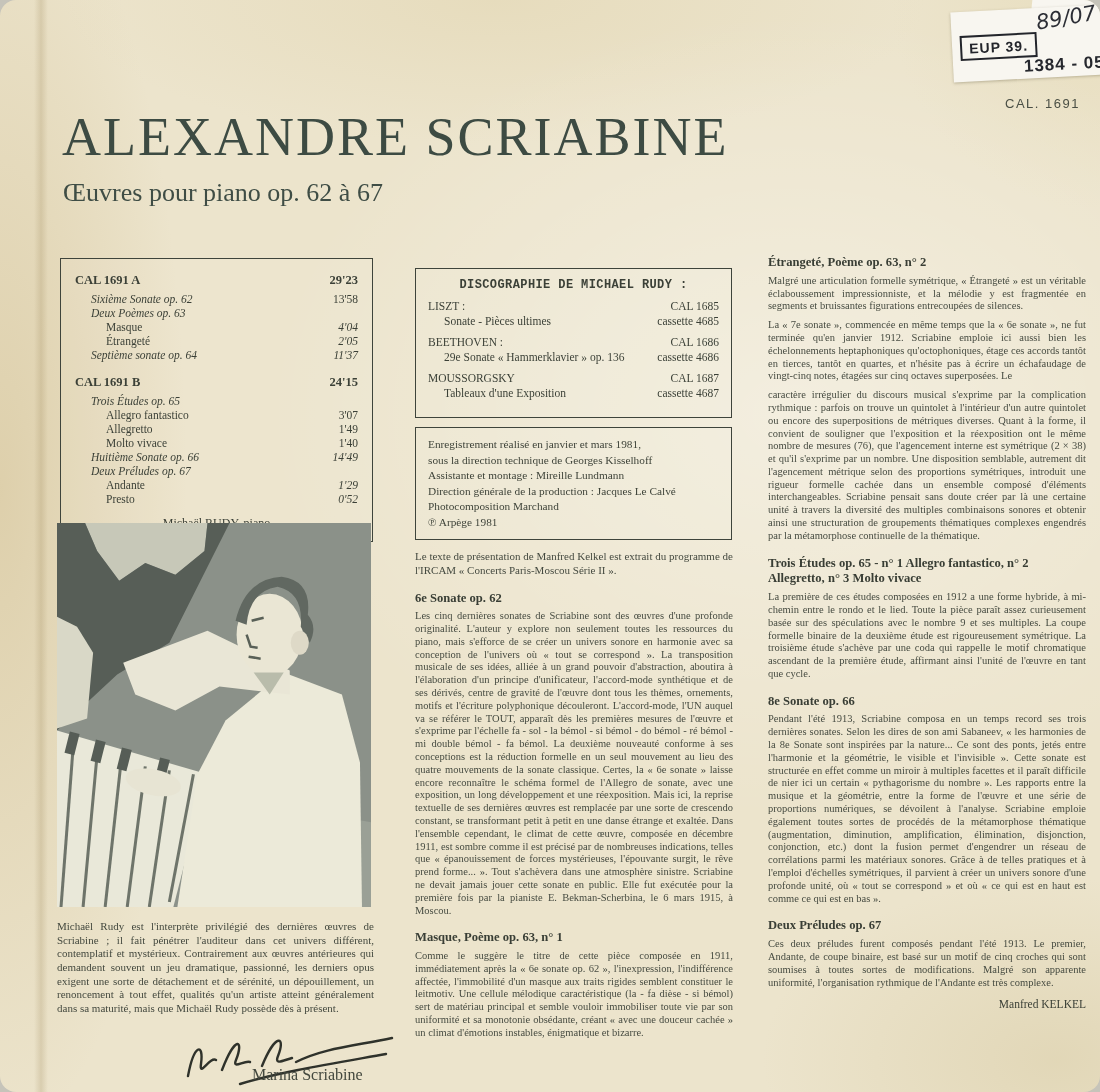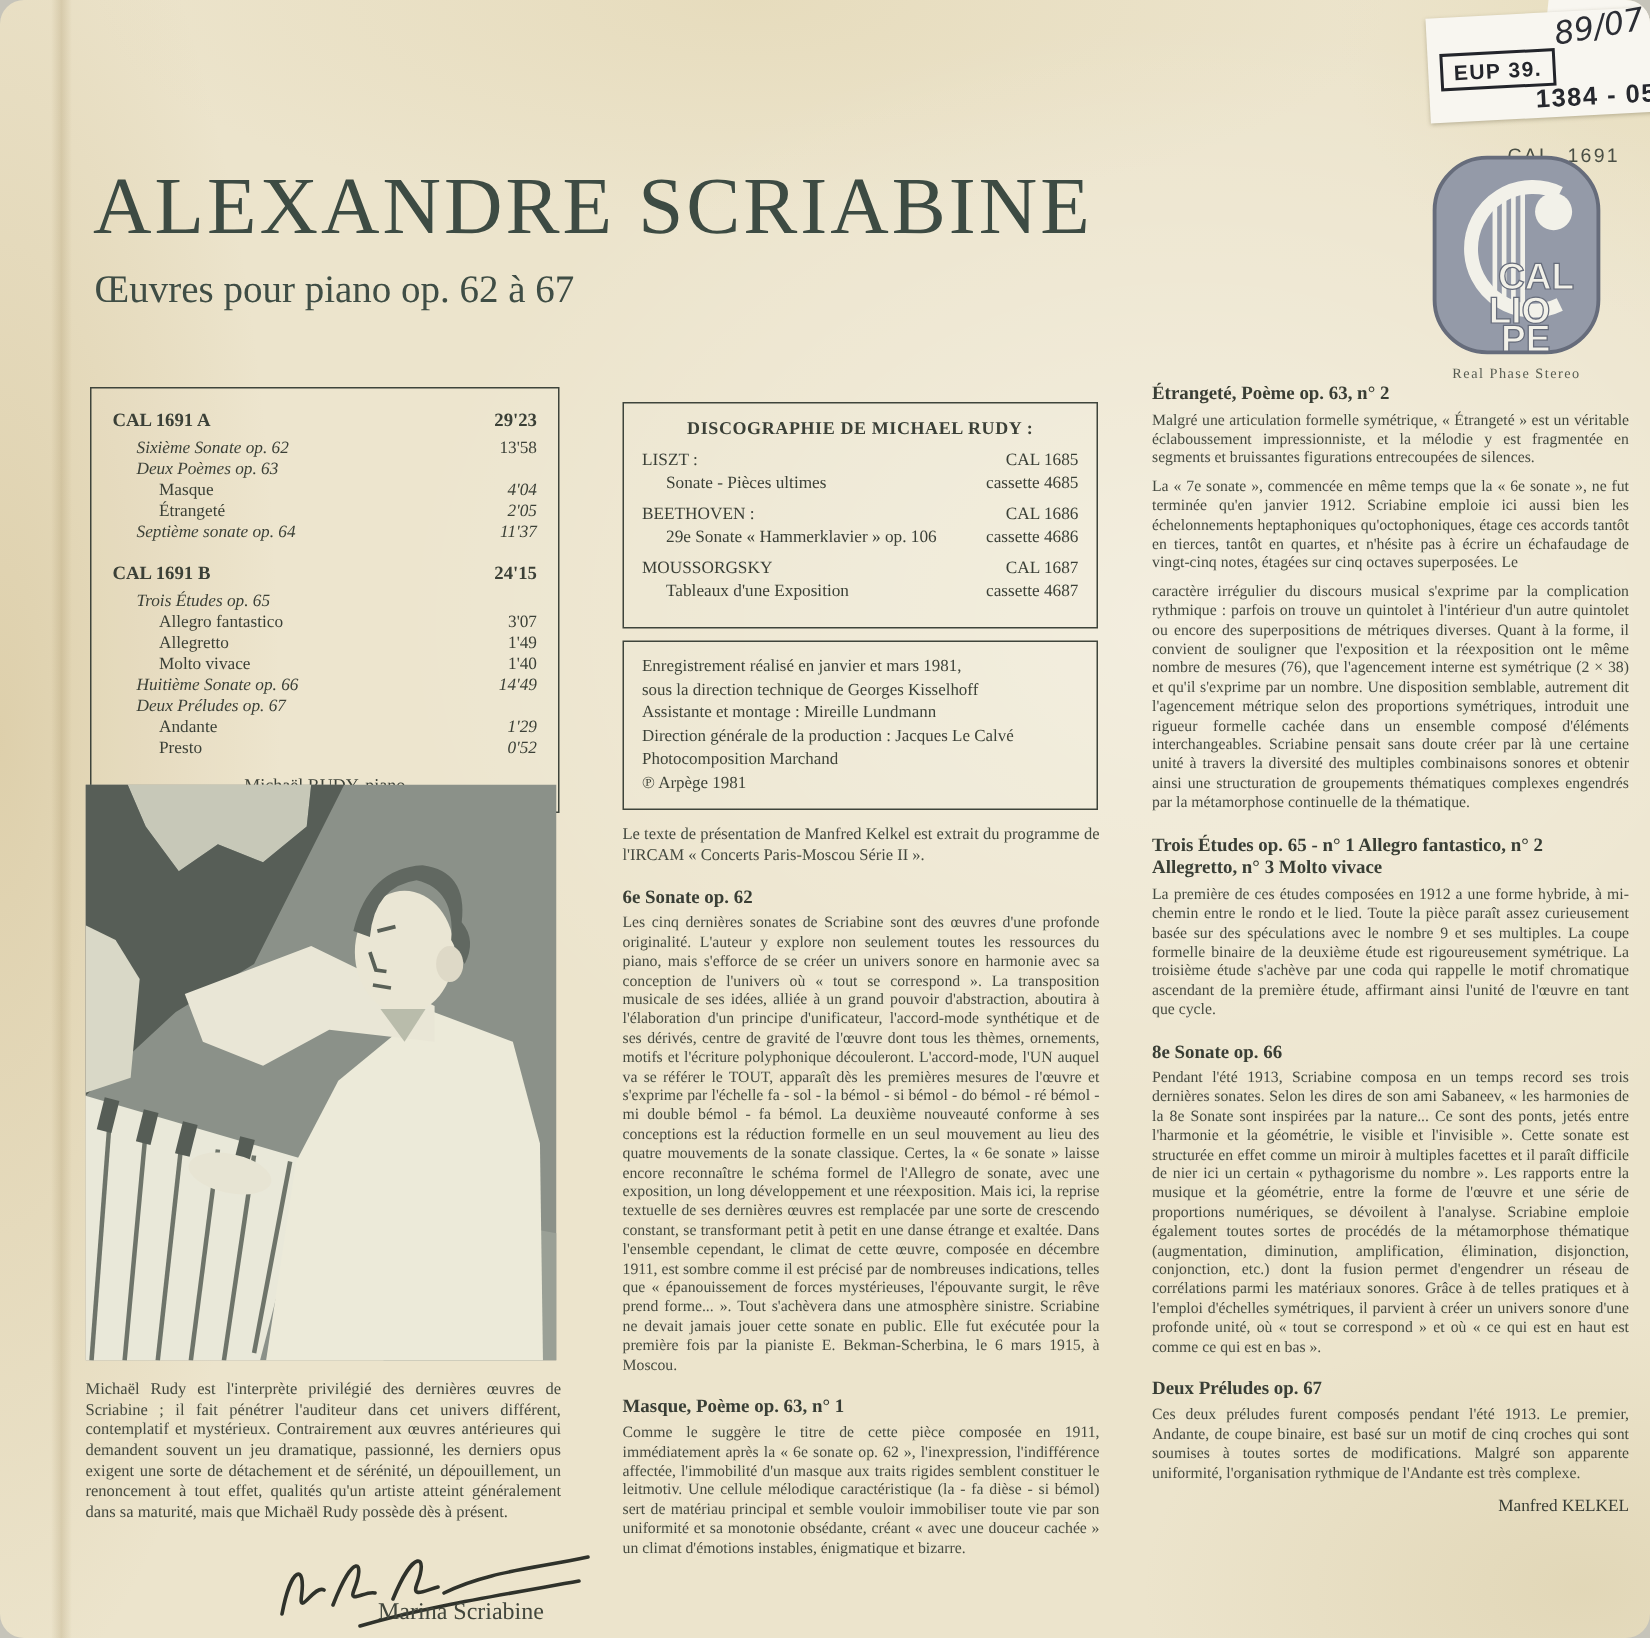--- a/index.html
+++ b/index.html
@@ -45,21 +45,21 @@
   .tl-head{display:flex;justify-content:space-between;font-weight:bold;font-size:12.5px;margin:2px 0 4px 0;gap:24px;}
   .tl-row{display:flex;justify-content:space-between;font-size:11.5px;line-height:14px;}
   .ind1{padding-left:16px;}
   .ind2{padding-left:31px;}
   .ti .t{font-style:italic;}
   .tmi .tm{font-style:italic;}
   .tl-sep{height:11px;}
   .tl-performer{text-align:center;margin-top:10px;font-size:12px;}
 
   .disco{left:415px;top:268px;width:317px;padding:9px 12px 10px 12px;color:#3b4037;}
-  .disco-title{text-align:center;font-weight:bold;font-size:12px;letter-spacing:0.4px;margin-bottom:7px;}
+  .disco-title{text-align:center;font-weight:bold;font-size:12px;letter-spacing:0.4px;margin-bottom:7px;font-family:Liberation Mono, monospace;}
   .d-row{display:flex;justify-content:space-between;font-size:11.5px;line-height:15px;}
   .d-work{padding-left:16px;}
   .d-entry{margin-bottom:6px;}
 
   .credits{left:415px;top:427px;width:317px;padding:9px 12px;color:#3e4339;}
   .cr-line{font-size:11.3px;line-height:15.5px;}
 
   
   .mid-col{position:absolute;left:415px;top:550px;width:318px;}
   .right-col{position:absolute;left:768px;top:255px;width:318px;}
@@ -87,37 +87,20 @@
   <div class="sticker">
     <span class="handwriting">89/07 4</span>
     <span class="eup-box">EUP 39.</span>
     <span class="sticker-number">1384 - 059</span>
   </div>
   <div class="cat-number">CAL. 1691</div>
 
   <h1 class="title">ALEXANDRE SCRIABINE</h1>
   <h2 class="subtitle">Œuvres pour piano op. 62 à 67</h2>
 
-  <div class="logo">
-    <svg width="116" height="136" viewBox="0 0 112 132">
-      <rect x="3" y="3" width="106" height="126" rx="34" fill="#949aa8" stroke="#666c7b" stroke-width="2.5"></rect>
-      <path d="M84,26 A40,40 0 1 0 84,98" stroke="#f2f1e9" stroke-width="9" fill="none"></path>
-      <g stroke="#f2f1e9" stroke-width="3">
-        <line x1="42" y1="28" x2="42" y2="96"></line>
-        <line x1="48" y1="26" x2="48" y2="98"></line>
-        <line x1="54" y1="25" x2="54" y2="99"></line>
-        <line x1="60" y1="26" x2="60" y2="98"></line>
-      </g>
-      <circle cx="80" cy="38" r="12" fill="#f2f1e9"></circle>
-      <text x="44" y="88" font-family="Liberation Sans, sans-serif" font-size="24" font-weight="bold" fill="#f2f1e9" stroke="#666c7b" stroke-width="0.8">CAL</text>
-      <text x="38" y="110" font-family="Liberation Sans, sans-serif" font-size="24" font-weight="bold" fill="#f2f1e9" stroke="#666c7b" stroke-width="0.8">LIO</text>
-      <text x="46" y="128" font-family="Liberation Sans, sans-serif" font-size="24" font-weight="bold" fill="#f2f1e9" stroke="#666c7b" stroke-width="0.8">PE</text>
-    </svg>
-    <div class="logo-tagline">Real Phase Stereo</div>
-  </div>
 
   <div class="box tracklist">
     <div class="tl-head">
       <span>CAL 1691 A</span>
       <span>29'23</span>
     </div>
     <div class="tl-row ind1 ti">
         <span class="t">Sixième Sonate op. 62</span>
         <span class="tm">13'58</span>
       </div>
@@ -188,21 +171,21 @@
           <span class="d-work">Sonate - Pièces ultimes</span>
           <span>cassette 4685</span>
         </div>
     </div>
     <div class="d-entry">
       <div class="d-row">
           <span>BEETHOVEN :</span>
           <span>CAL 1686</span>
         </div>
       <div class="d-row">
-          <span class="d-work">29e Sonate « Hammerklavier » op. 106</span>
+          <span class="d-work">29e Sonate « Hammerklavier » op. 136</span>
           <span>cassette 4686</span>
         </div>
     </div>
     <div class="d-entry">
       <div class="d-row">
           <span>MOUSSORGSKY</span>
           <span>CAL 1687</span>
         </div>
       <div class="d-row">
           <span class="d-work">Tableaux d'une Exposition</span>

